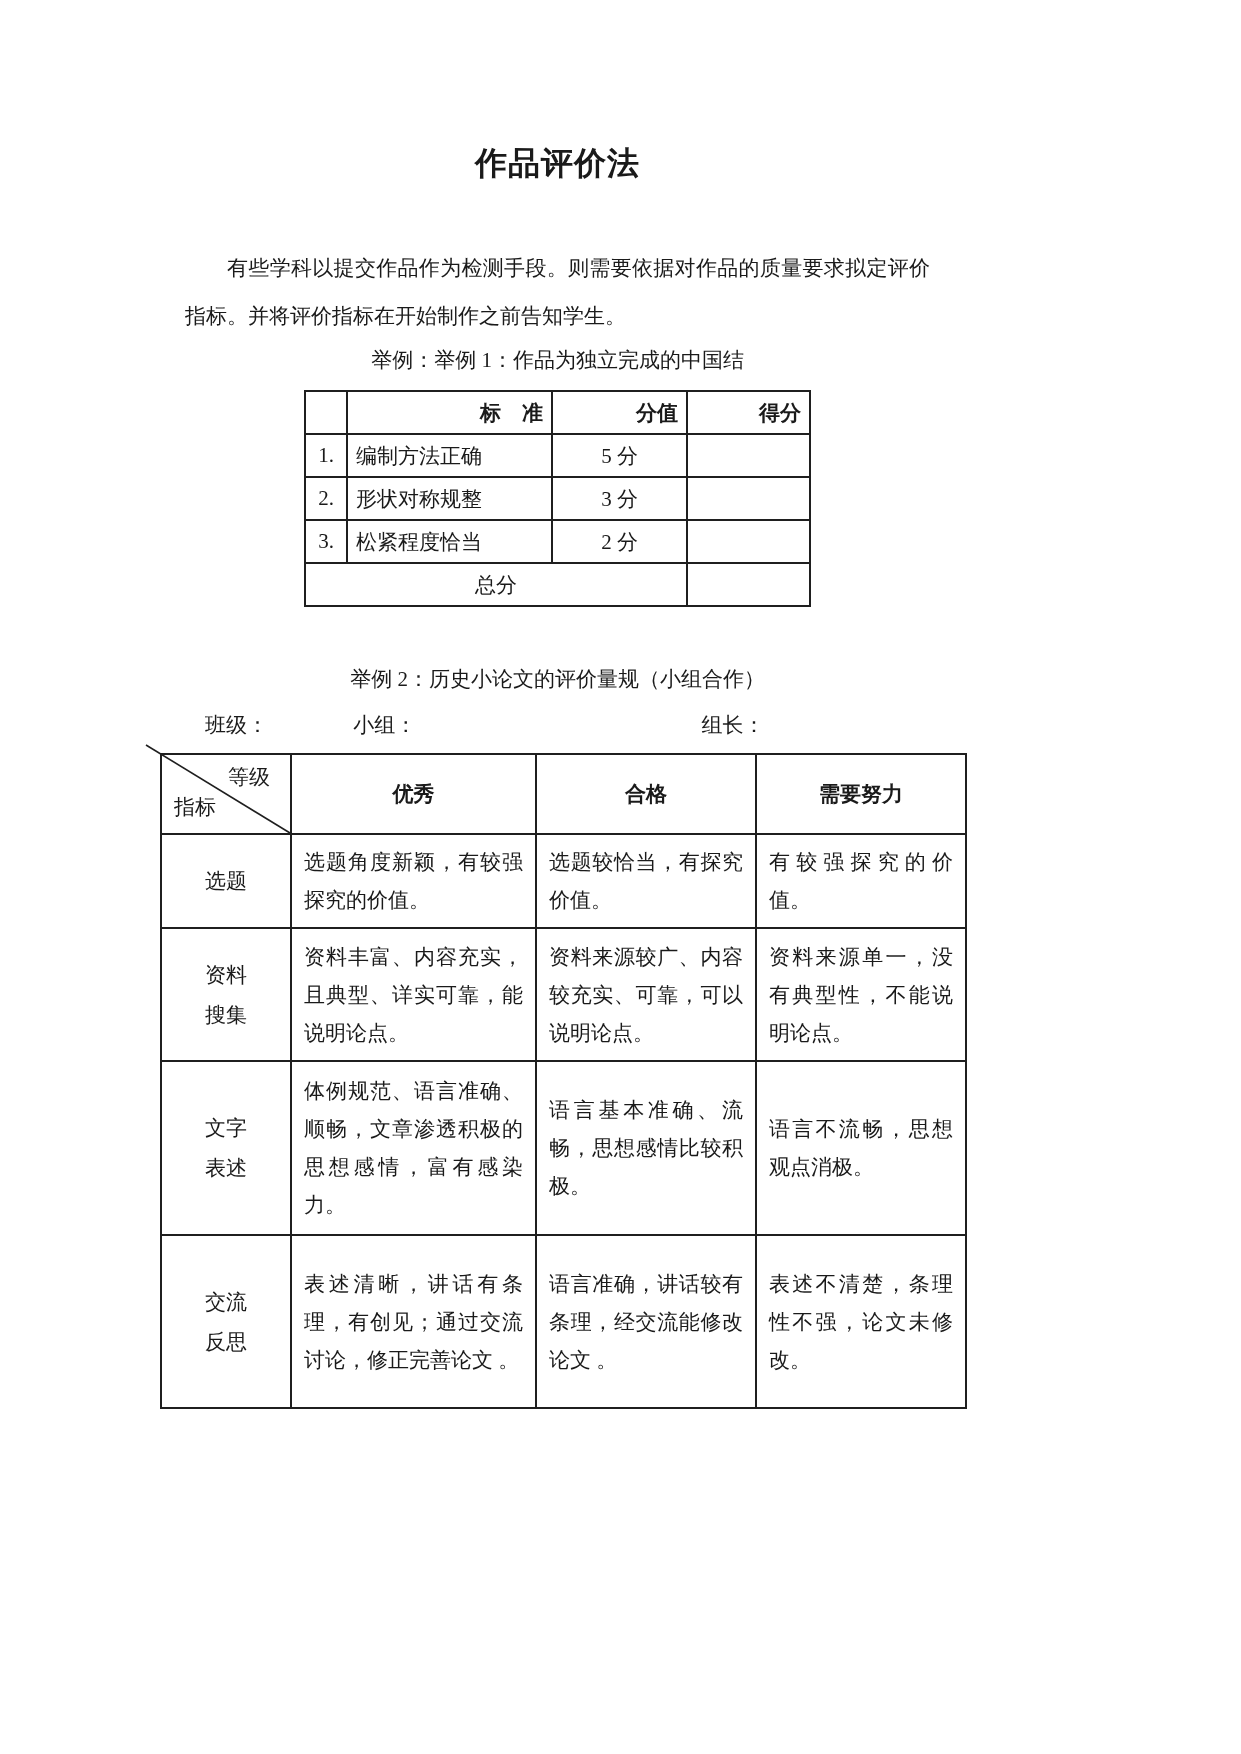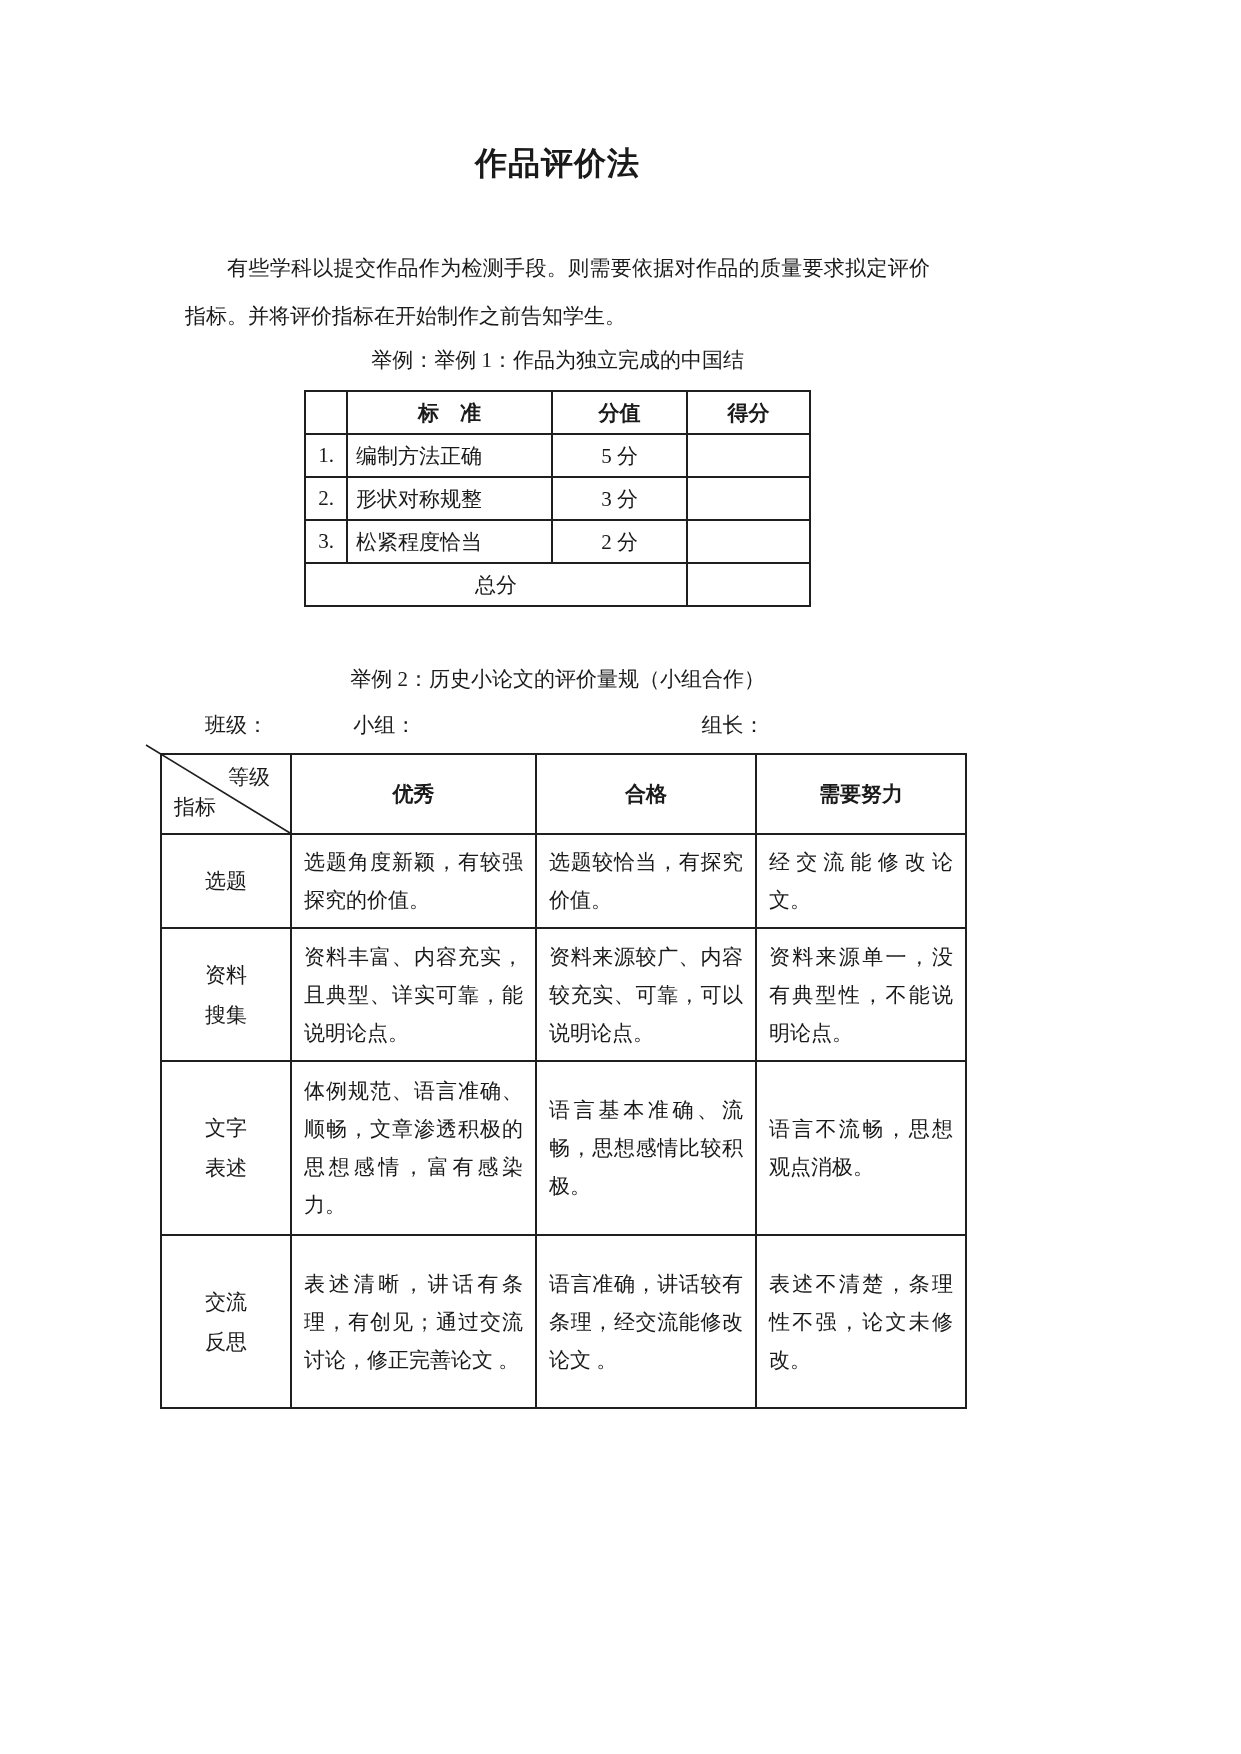--- a/index.html
+++ b/index.html
@@ -46,21 +46,21 @@
     table-layout: fixed;
     width: 505px;
   }
   .score-table th, .score-table td {
     border: 2px solid #1f1f1f;
     height: 43px;
     font-size: 21px;
     padding: 0 8px;
     vertical-align: middle;
   }
-  .score-table th { font-weight: 700; text-align: center; }
+  .score-table th { font-weight: 700; text-align: right; }
   .score-table td.num { text-align: center; padding: 0 4px; }
   .score-table td.crit { text-align: left; }
   .score-table td.scoreval { text-align: center; }
   .score-table td.total-label { text-align: center; }
   .c-num { width: 42px; }
   .c-crit { width: 205px; }
   .c-score { width: 135px; }
   .c-gained { width: 123px; }
 
   
@@ -196,21 +196,21 @@
         <th class="level">合格</th>
         <th class="level">需要努力</th>
       </tr>
 
       <tr class="r1">
         <td class="ind">
           <span class="ind-inner">选题</span>
         </td>
         <td class="body-cell">选题角度新颖，有较强探究的价值。</td>
         <td class="body-cell">选题较恰当，有探究价值。</td>
-        <td class="body-cell">经交流能修改论文。</td>
+        <td class="body-cell">有较强探究的价值。</td>
       </tr>
 
       <tr class="r2">
         <td class="ind">
           <span class="ind-inner">资料搜集</span>
         </td>
         <td class="body-cell">资料丰富、内容充实，且典型、详实可靠，能说明论点。</td>
         <td class="body-cell">资料来源较广、内容较充实、可靠，可以说明论点。</td>
         <td class="body-cell">资料来源单一，没有典型性，不能说明论点。</td>
       </tr>

